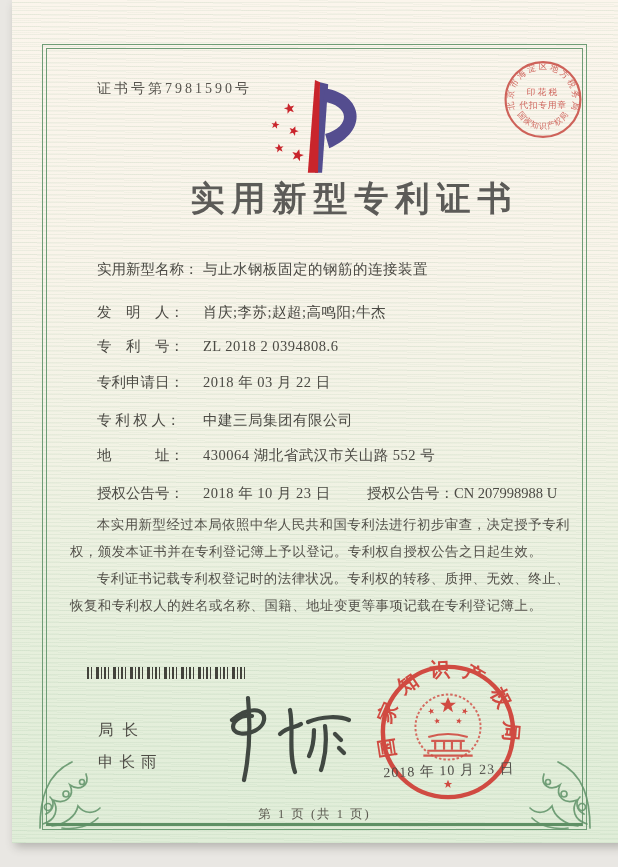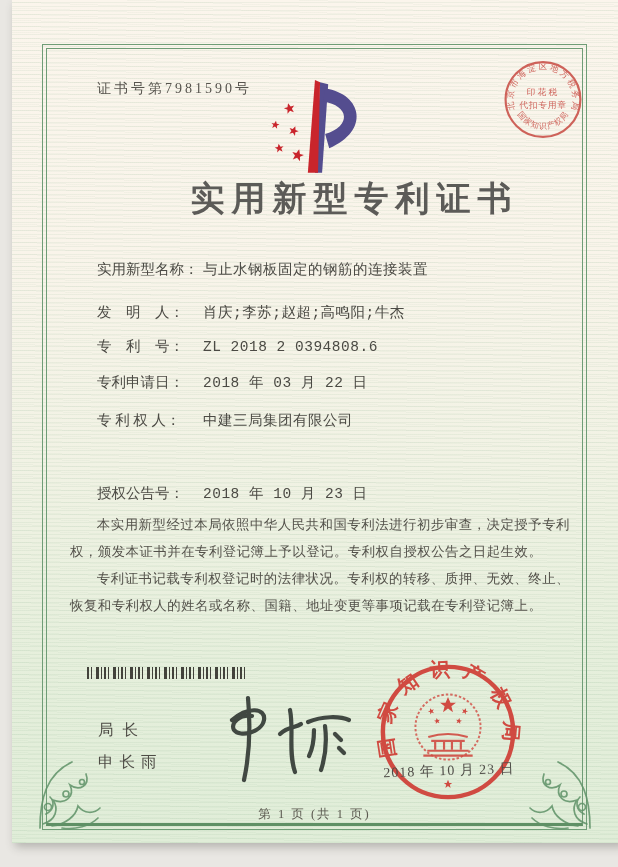--- a/index.html
+++ b/index.html
@@ -29,21 +29,21 @@
 
   .logo { position:absolute; left:250px; top:74px; width:110px; height:112px; }
 
   .tax-stamp { position:absolute; left:476px; top:46px; width:110px; height:110px; opacity:0.88; }
 
   .title { position:absolute; left:30px; top:176px; width:545px; text-align:center;
            font-size:34px; font-weight:700; color:#5c5b58; letter-spacing:7px;margin-left:40px; }
 
   .field-row { position:absolute; left:85px; width:470px; font-size:14.5px; color:#4b4a44; white-space:nowrap; }
   .flabel { display:inline-block; min-width:106px; }
-  .fvalue { letter-spacing:0.5px;font-family:Liberation Mono, monospace; }
+  .fvalue { letter-spacing:0.5px; }
   .grant-no { position:absolute; left:270px; top:0; }
 
   .paragraphs { position:absolute; left:58px; top:511px; width:500px;
                 font-size:13.4px; line-height:27px; color:#53514a; text-align:justify; }
   .paragraphs p { text-indent:2em; letter-spacing:0.5px; }
 
   .barcode { position:absolute; left:75px; top:667px; width:158px; height:12px; opacity:0.85;
     background:repeating-linear-gradient(90deg,
       #26241f 0 2px, transparent 2px 4px,
       #26241f 4px 5px, transparent 5px 9px,
@@ -119,22 +119,28 @@
   </div>
   <div class="field-row" style="top:337px">
     <span class="flabel">专　利　号：</span><span class="fvalue">ZL 2018 2 0394808.6</span>
   </div>
   <div class="field-row" style="top:373px">
     <span class="flabel">专利申请日：</span><span class="fvalue">2018 年 03 月 22 日</span>
   </div>
   <div class="field-row" style="top:411px">
     <span class="flabel">专 利 权 人：</span><span class="fvalue">中建三局集团有限公司</span>
   </div>
+  <div class="field-row" style="top:446px">
+    <span class="flabel">地　　　址：</span><span class="fvalue">430064 湖北省武汉市关山路 552 号</span>
+  </div>
   <div class="field-row" style="top:484px">
     <span class="flabel">授权公告号：</span><span class="fvalue">2018 年 10 月 23 日</span>
+    <span class="grant-no">
+      <span>授权公告号：</span><span>CN 207998988 U</span>
+    </span>
   </div>
 
   <div class="paragraphs">
     <p>本实用新型经过本局依照中华人民共和国专利法进行初步审查，决定授予专利权，颁发本证书并在专利登记簿上予以登记。专利权自授权公告之日起生效。</p>
     <p>专利证书记载专利权登记时的法律状况。专利权的转移、质押、无效、终止、恢复和专利权人的姓名或名称、国籍、地址变更等事项记载在专利登记簿上。</p>
   </div>
 
   <div class="barcode"></div>
 
   <div class="official-title">局长</div>

